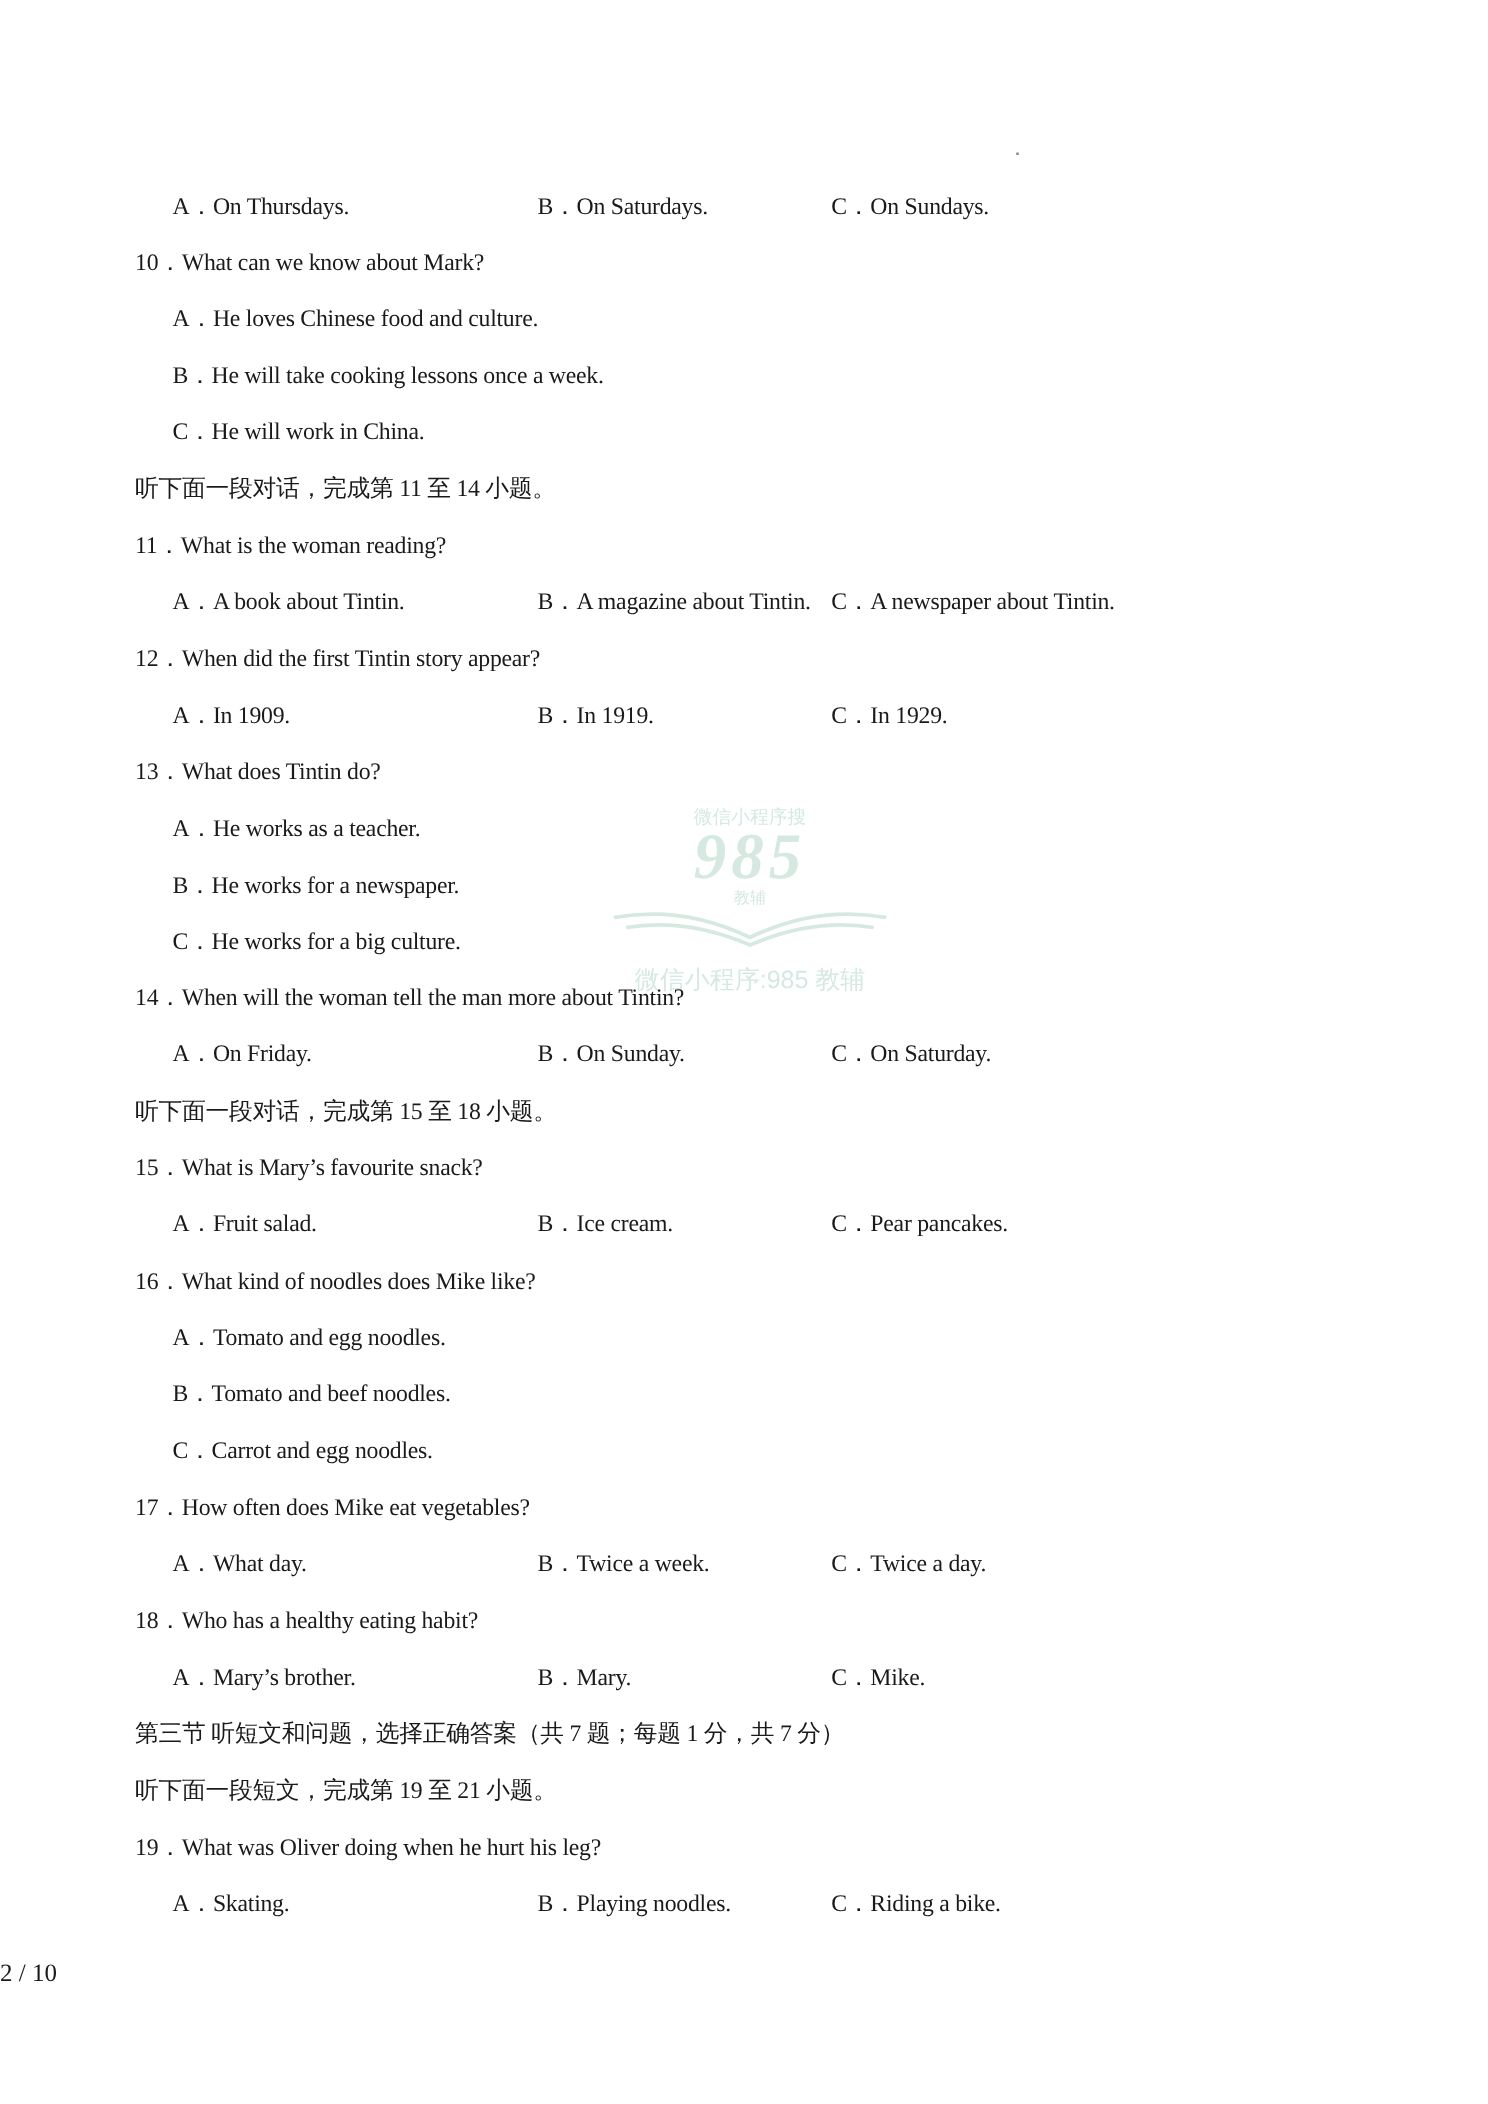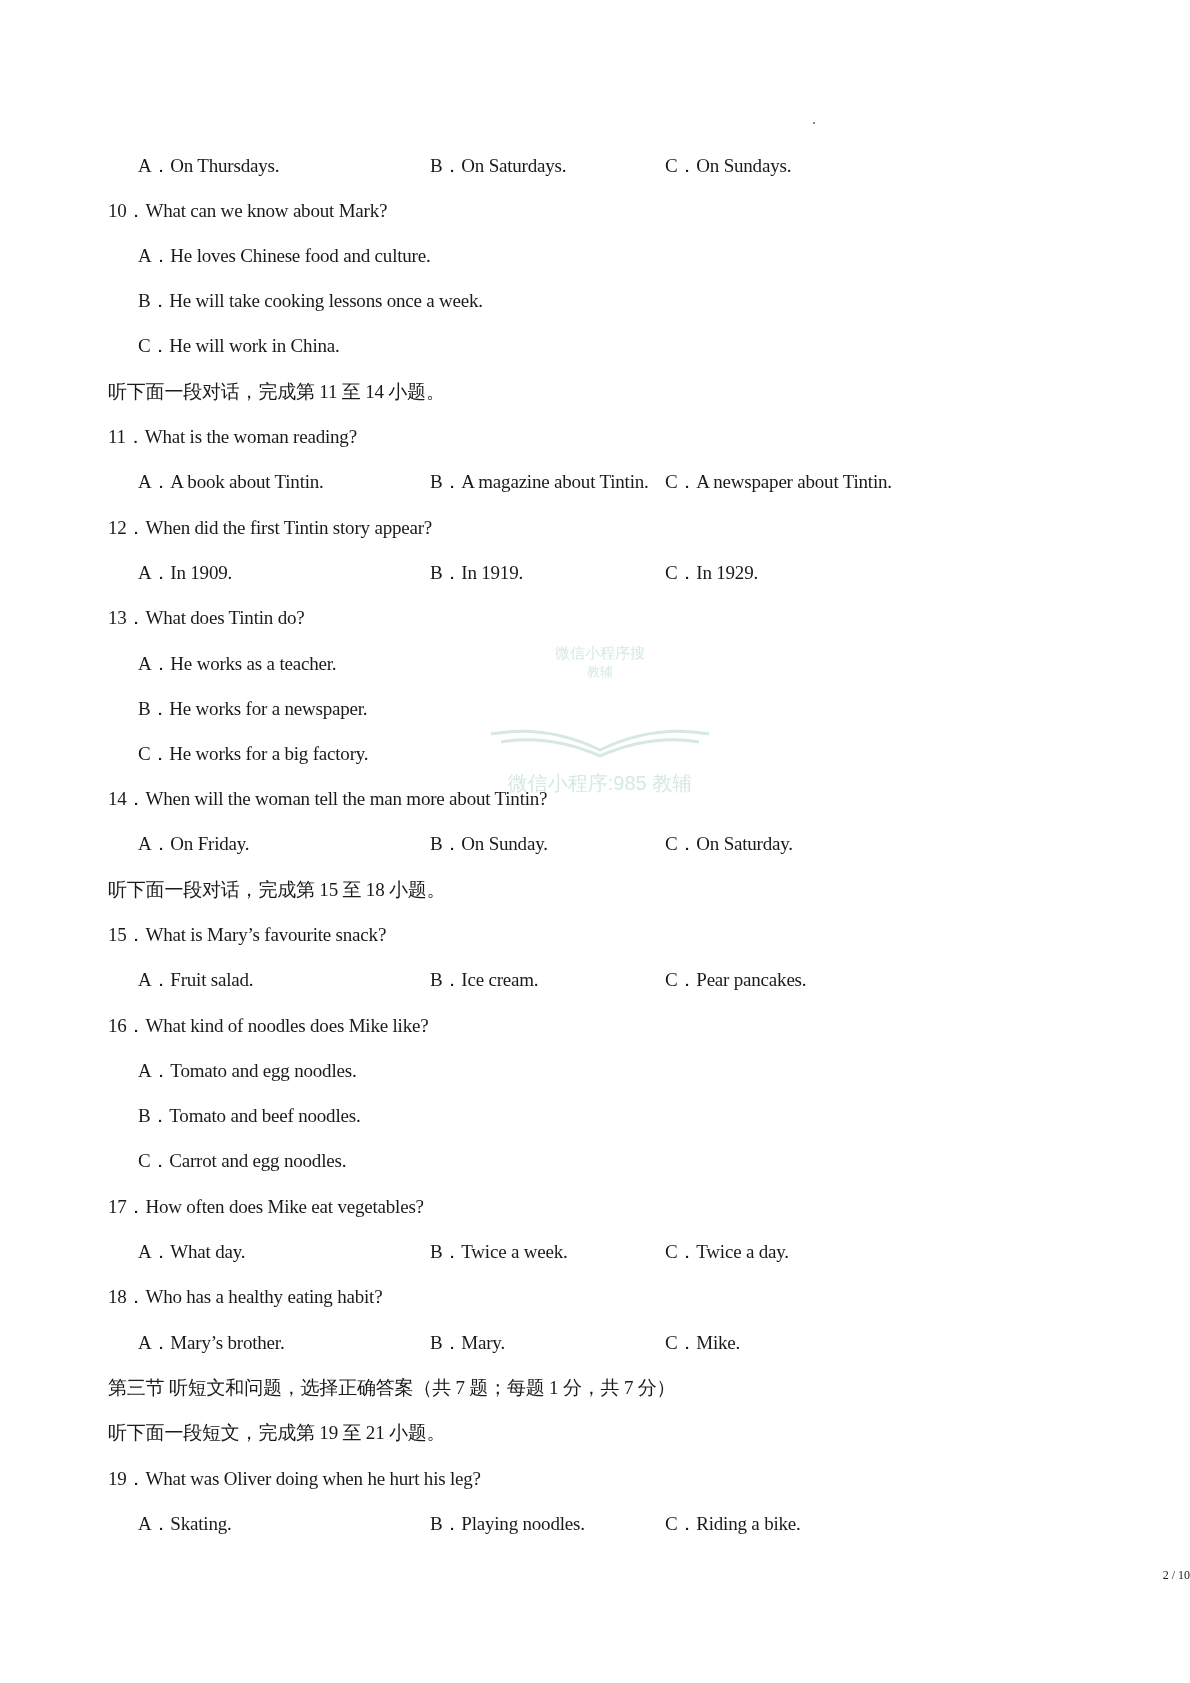--- a/index.html
+++ b/index.html
@@ -4,21 +4,21 @@
 <style>
   html, body { margin: 0; padding: 0; background: #ffffff; }
   body { width: 1190px; height: 1683px; position: relative; overflow: hidden;
          font-family: "Liberation Serif", "DejaVu Serif", serif; color: #1a1a1a; }
   .line { position: absolute; font-size: 19px; line-height: 24px; white-space: nowrap; letter-spacing: -0.2px; }
   .q { left: 108px; }
   .optA { left: 138px; }
   .colB { left: 386px; margin-left: 44px; }
   .colC { left: 665px; }
   .bold { font-weight: normal; }
-  .page-num { position: absolute; top: 1568px; left: 0; width: 1190px; text-align: right; font-size: 12px; }
+  .page-num { position: absolute; top: 1568px; left: 0; width: 1190px; text-align: left; font-size: 20px; }
   .wm { position: absolute; left: 485px; top: 640px; width: 230px; height: 150px; color: #d6e9e1; text-align: center; pointer-events: none; }
   .wm .t1 { font-family: "DejaVu Sans", sans-serif; font-size: 15px; margin-top: 4px; }
   .wm .num { font-size: 52px; font-style: italic; font-weight: bold; line-height: 46px; letter-spacing: 4px; }
   .wm .t2 { font-family: "DejaVu Sans", sans-serif; font-size: 13px; }
   .wm .t3 { font-family: Liberation Sans, sans-serif; font-size: 20px; margin-top: 12px; }
   .wm svg { position: absolute; left: 2px; top: 80px; }
   .dot { position: absolute; left: 813px; top: 122px; width: 2px; height: 2px; background: #888; }
 </style>
 </head>
 <body>
@@ -42,24 +42,25 @@
 <div class="line colC" style="top:470px">C．A newspaper about Tintin.</div>
 
 <div class="line q" style="top:516px">12．When did the first Tintin story appear?</div>
 <div class="line optA" style="top:561px">A．In 1909.</div>
 <div class="line colB" style="top:561px">B．In 1919.</div>
 <div class="line colC" style="top:561px">C．In 1929.</div>
 
 <div class="line q" style="top:606px">13．What does Tintin do?</div>
 <div class="line optA" style="top:652px">A．He works as a teacher.</div>
 <div class="line optA" style="top:697px">B．He works for a newspaper.</div>
-<div class="line optA" style="top:742px">C．He works for a big factory.</div>
+<div class="line optA" style="top:742px">C．He works for a big culture.</div>
 
 <div class="wm">
   <div class="t1">微信小程序搜</div>
+  <div class="num">985</div>
   <div class="t2">教辅</div>
   <svg width="226" height="40" viewBox="0 0 226 40">
     <path d="M4 14 Q60 4 113 30 Q166 4 222 14" fill="none" stroke="#d6e9e1" stroke-width="3"></path>
     <path d="M14 22 Q62 14 113 36 Q164 14 212 22" fill="none" stroke="#d6e9e1" stroke-width="3"></path>
   </svg>
   <div class="t3" style="position:absolute;top:118px;left:0;width:230px">微信小程序:985 教辅</div>
 </div>
 
 <div class="line q" style="top:787px">14．When will the woman tell the man more about Tintin?</div>
 <div class="line optA" style="top:832px">A．On Friday.</div>

